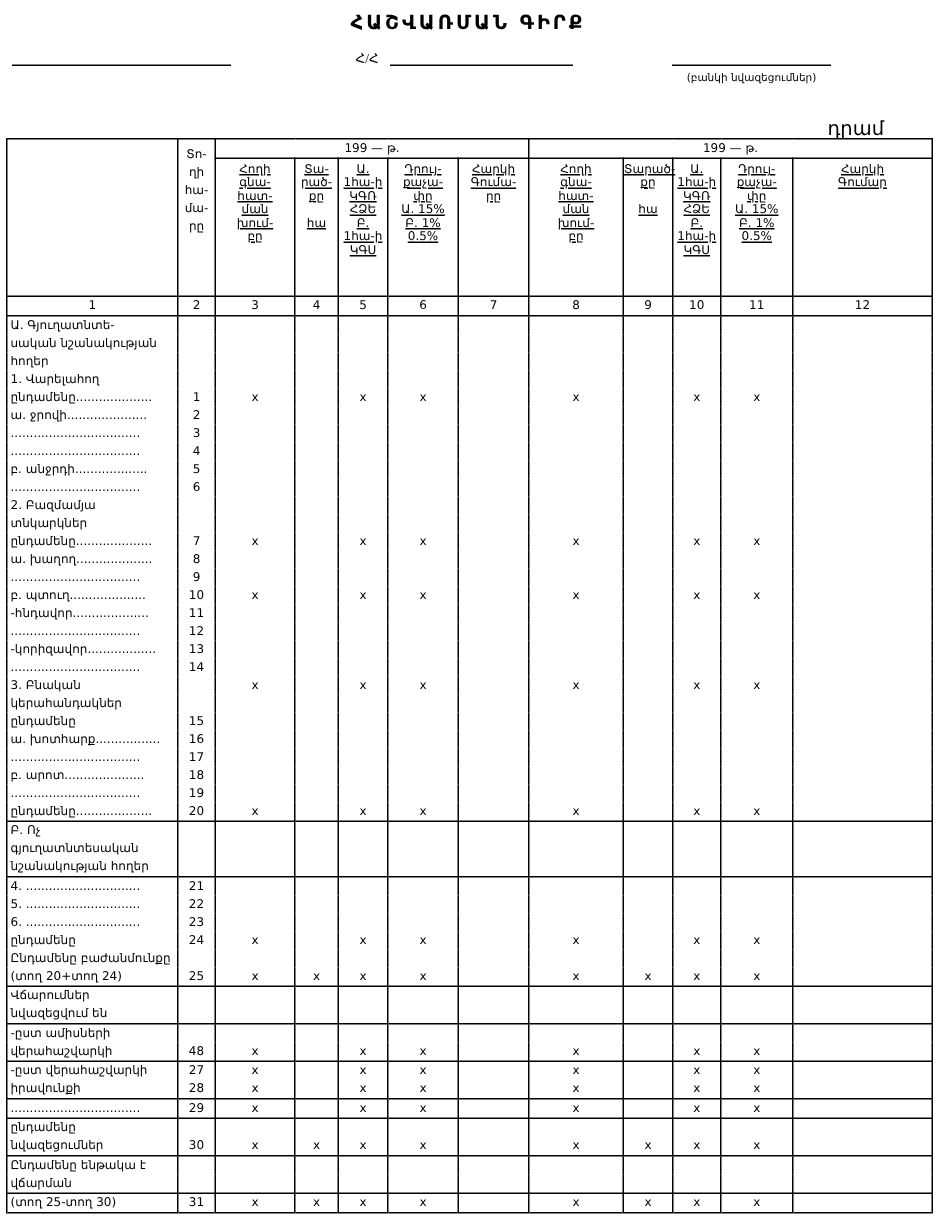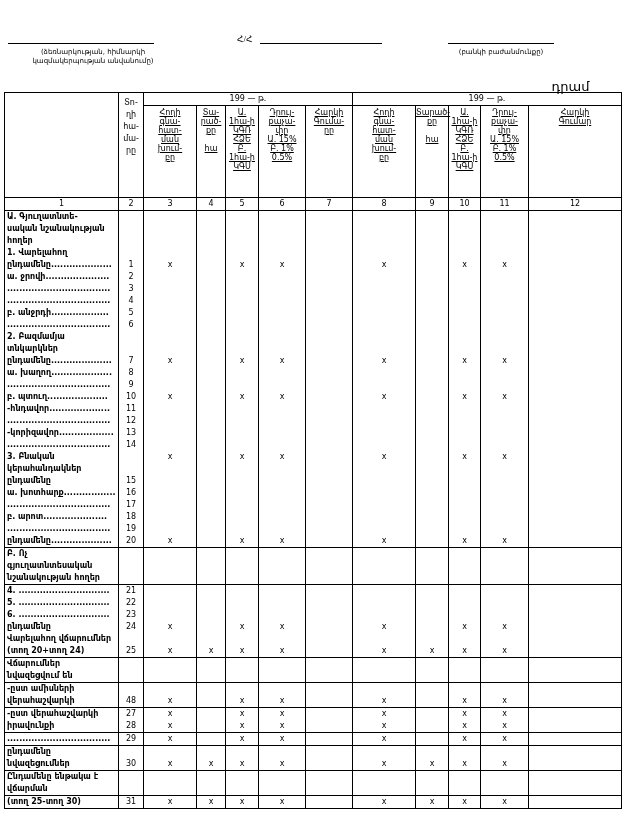--- a/index.html
+++ b/index.html
@@ -42,40 +42,37 @@
   thead tr.colheads td { height:92px; padding-top:2px;text-decoration:underline; }
   thead td.vhead { padding-top:4px;border-radius:12px; }
   thead tr.nums td { height:13px; line-height:12px; }
 
   tbody td {
     border-left:1px solid #000; border-right:1px solid #000;
     height:12px; line-height:12px; vertical-align:middle;
     text-align:center; overflow:hidden;
   }
   tbody td.desc {
-    text-align:left; padding:0 2px; white-space:nowrap;font-weight:bold;
+    text-align:left; padding:0 2px; white-space:nowrap;
   }
   tbody tr.hr td { border-bottom:1px solid #000; }
 </style>
 </head>
 <body>
 
 <div class="page">
 
+  <div class="title">ՀԱՇՎԱՌՄԱՆ ԳԻՐՔ</div>
 
   <div class="blank blank-org"></div>
   <span class="hh">Հ/Հ</span>
   <div class="blank blank-acc"></div>
   <div class="blank blank-bank"></div>
 
-  <div class="sublabel org">
-    <div>(ձեռնարկության, հիմնարկի</div>
-    <div>կազմակերպության անվանումը)</div>
-  </div>
-  <div class="sublabel bank">(բանկի բաժանմունքը)</div>
+  <div class="sublabel bank">(բանկի նվազեցումներ)</div>
 
   <div class="dram">դրամ</div>
 
   <table>
     <colgroup>
       <col style="width:114px">
         <col style="width:25px">
       <col style="width:53px">
         <col style="width:29px">
         <col style="width:33px">
@@ -652,21 +649,21 @@
           <td>x</td>
           <td>x</td>
           <td></td>
           <td>x</td>
           <td></td>
           <td>x</td>
           <td>x</td>
           <td></td>
         </tr>
         <tr>
-          <td class="desc">Վարելահող վճարումներ</td>
+          <td class="desc">Ընդամենը բաժանմունքը</td>
           <td></td>
           <td></td>
           <td></td>
           <td></td>
           <td></td>
           <td></td>
           <td></td>
           <td></td>
           <td></td>
           <td></td>

